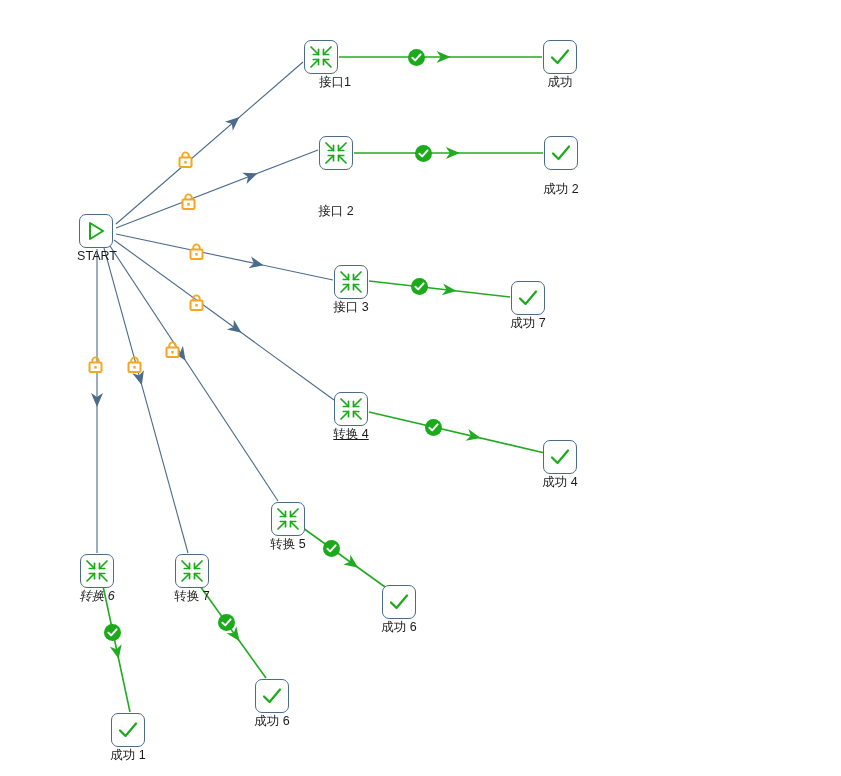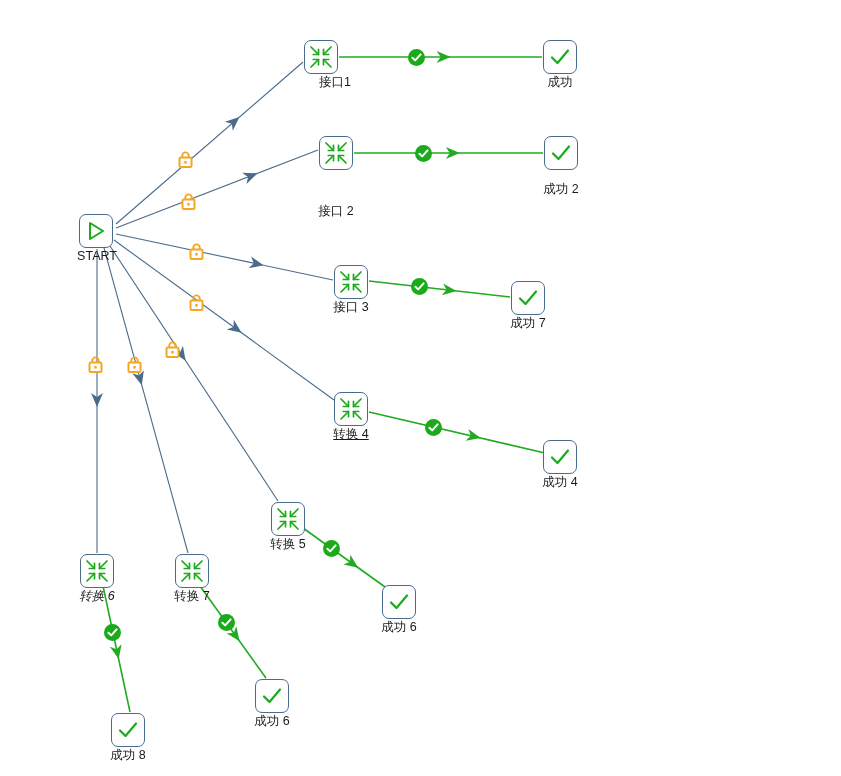--- a/index.html
+++ b/index.html
@@ -249,21 +249,21 @@
             <path d="M22 22 L14.5 14.5"></path>
             <path d="M14.5 19.7 V14.5 H19.7"></path>
           </svg></span>
       </div>
       <div class="node-label" style="left: 192px; top: 590px; width: auto; text-align: left; transform: translateX(-50%);">转换 7</div>
       <div class="node" style="left: 111px; top: 713px;">
         <span style="line-height: 0;"><svg width="24" height="24" viewBox="0 0 24 24">
             <path d="M4 12.5 L9.5 18 L20 5.5" fill="none" stroke="#1aaa1a" stroke-width="2.2" stroke-linecap="round" stroke-linejoin="round"></path>
           </svg></span>
       </div>
-      <div class="node-label" style="left: 128px; top: 749px; width: auto; text-align: left; transform: translateX(-50%);">成功 8</div>
+      <div class="node-label" style="left: 128px; top: 749px; width: auto; text-align: left; transform: translateX(-50%);">成功 1</div>
     </div>
   <div id="overlay-layer">
       <div class="lock" style="left: 178px; top: 151px;"><svg width="15" height="17" viewBox="0 0 15 17">
           <rect x="1.5" y="6.5" width="12" height="9.5" rx="1.2" fill="#fff" stroke="#f5a623" stroke-width="2"></rect>
           <path d="M4.3 6.6 V4.6 a3.2 3.2 0 0 1 6.4 0 V6.6" fill="none" stroke="#f5a623" stroke-width="1.9"></path>
           <rect x="6.3" y="10" width="2.4" height="2.6" fill="#f5a623"></rect>
         </svg></div>
       <div class="lock" style="left: 181px; top: 193px;"><svg width="15" height="17" viewBox="0 0 15 17">
           <rect x="1.5" y="6.5" width="12" height="9.5" rx="1.2" fill="#fff" stroke="#f5a623" stroke-width="2"></rect>
           <path d="M4.3 6.6 V4.6 a3.2 3.2 0 0 1 6.4 0 V6.6" fill="none" stroke="#f5a623" stroke-width="1.9"></path>

